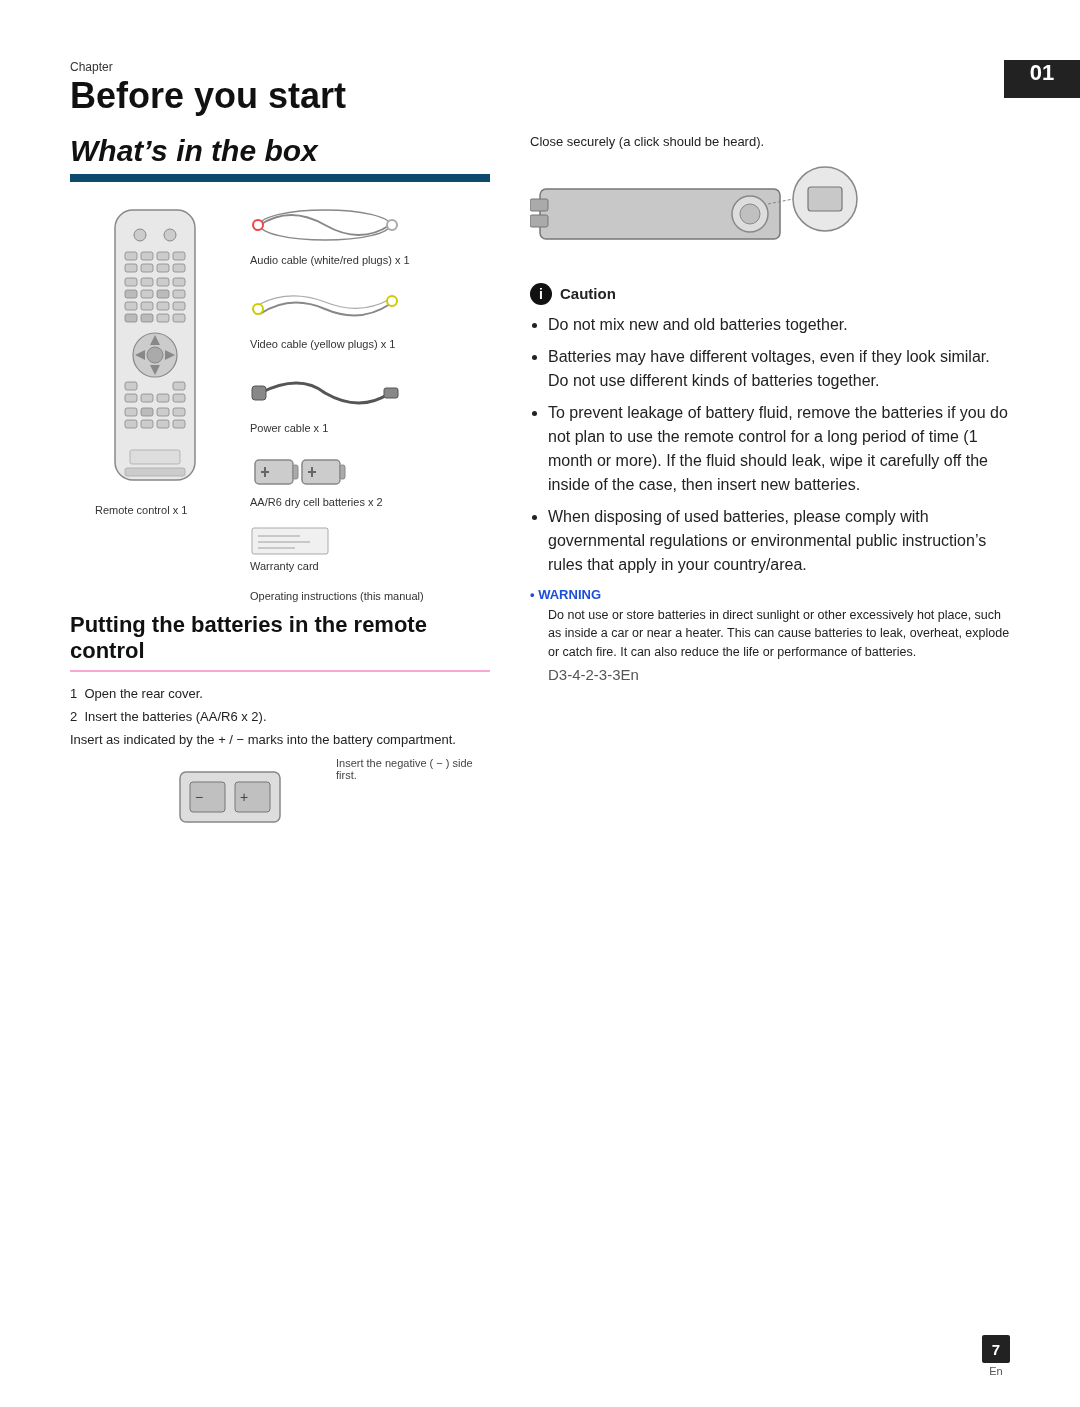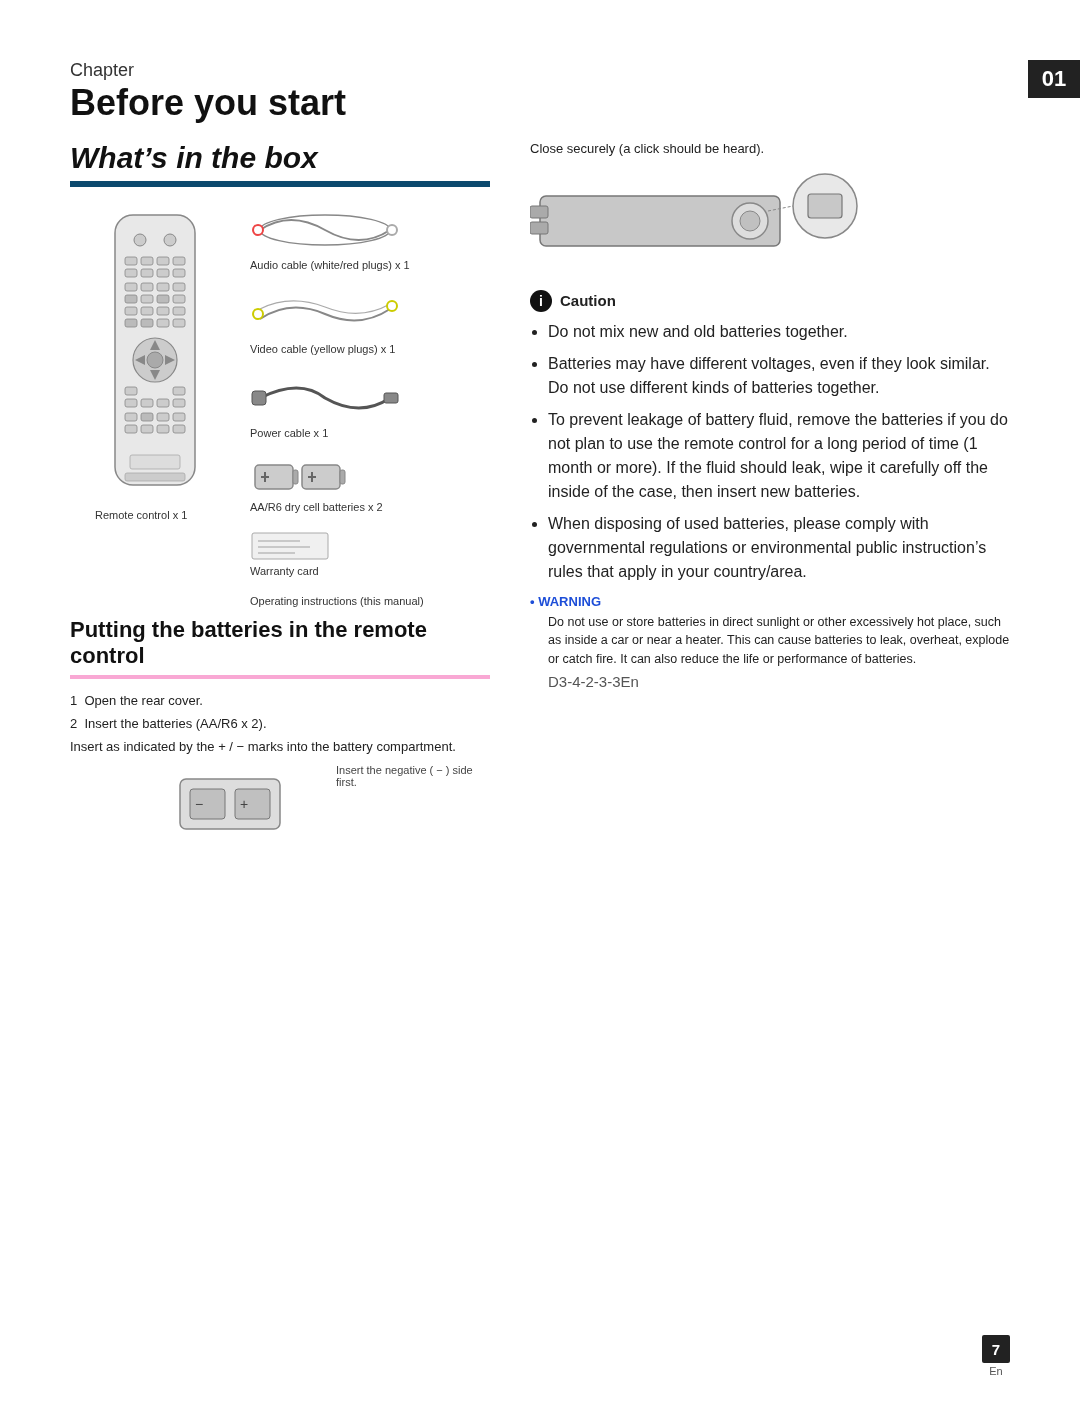--- a/index.html
+++ b/index.html
@@ -20,28 +20,28 @@
     }
     
     .chapter-badge {
       position: absolute;
       top: 60px;
       right: 0;
       background: #222;
       color: #fff;
       font-size: 22px;
       font-weight: bold;
-      width: 52px;
+      width: 76px;
       height: 38px;
       display: flex;
-      align-items: center;
+      align-items: flex-start;
       justify-content: center;
     }
     .chapter-label {
-      font-size: 18px;
+      font-size: 12px;
       color: #333;
       margin-bottom: 2px;
     }
     .chapter-title {
       font-size: 36px;
       font-weight: bold;
       color: #111;
       margin-bottom: 18px;
       line-height: 1.1;
     }
@@ -84,21 +84,21 @@
       text-align: center;
     }
     
     .batteries-section {
       margin-top: 10px;
     }
     .section-title2 {
       font-size: 22px;
       font-weight: bold;
       color: #111;
-      border-bottom: 4px solid #f9a8d4;
+      border-bottom: 2px solid #f9a8d4;
       padding-bottom: 6px;
       margin-bottom: 14px;
     }
     .step-text {
       font-size: 13px;
       color: #222;
       margin-bottom: 8px;
     }
     .diagram-note {
       font-size: 11px;
@@ -196,21 +196,21 @@
     .page-en {
       font-size: 11px;
       color: #555;
       margin-top: 2px;
     }
     
     .whats-title {
       font-size: 30px;
       font-weight: bold;
       color: #111;
-      border-bottom: 6px solid #0c4a6e;
+      border-bottom: 8px solid #0c4a6e;
       padding-bottom: 6px;
       margin-bottom: 18px;
       font-style: italic;
     }
     .batteries-step-diagram {
       display: flex;
       align-items: flex-start;
       margin: 10px 0 10px 100px;
       gap: 16px;
     }

